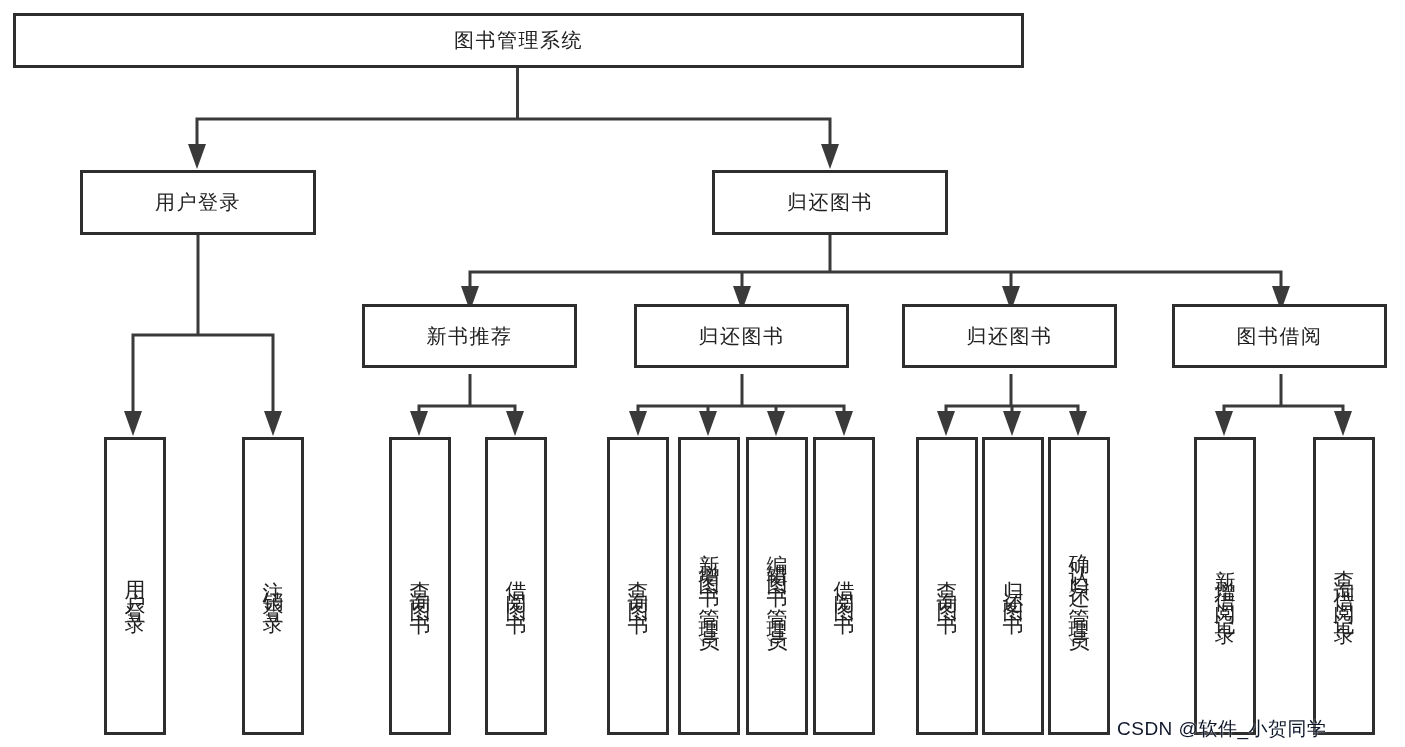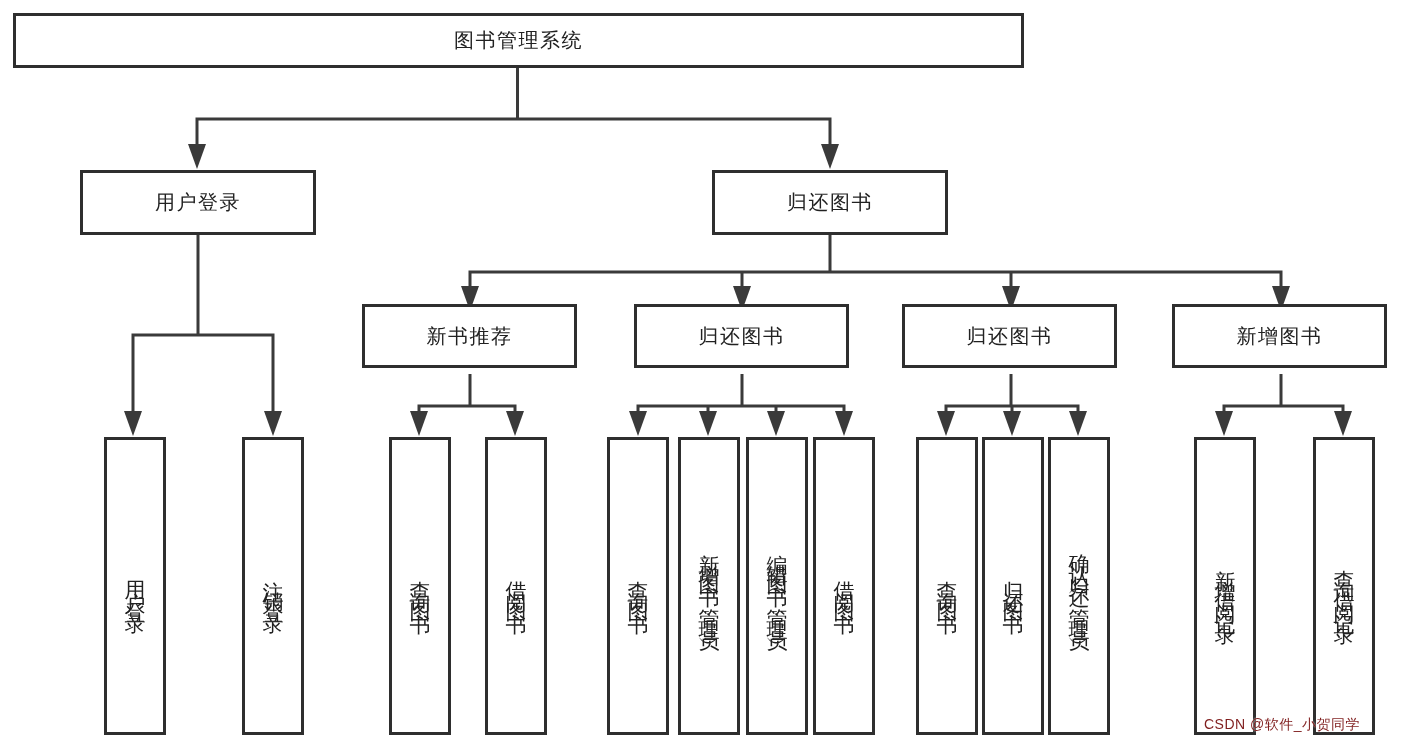--- a/index.html
+++ b/index.html
@@ -37,23 +37,23 @@
     writing-mode:vertical-rl;
     text-orientation:mixed;
     text-align:center;
     line-height:56px;
     font-size:21px;
     letter-spacing:11px;
     white-space:nowrap;
   }
   .watermark{
     position:absolute;
-    left:1204px;top:716px;
-    font-size:14px;
-    color:#7f1d1d;
+    left:1117px;top:716px;
+    font-size:19px;
+    color:#0f172a;
     text-shadow:0 0 2px #ffffff;
     letter-spacing:0.5px;
     white-space:nowrap;
   }
 </style>
 </head>
 <body>
 
 <div id="canvas">
 
@@ -101,21 +101,21 @@
   </svg>
 
   <div class="hbox root">图书管理系统</div>
 
   <div class="hbox lvl2" style="left:80px;">用户登录</div>
   <div class="hbox lvl2" style="left:712px;">归还图书</div>
 
   <div class="hbox lvl3" style="left:362px;">新书推荐</div>
   <div class="hbox lvl3" style="left:634px;">归还图书</div>
   <div class="hbox lvl3" style="left:902px;">归还图书</div>
-  <div class="hbox lvl3" style="left:1172px;">新增图书</div>
+  <div class="hbox lvl3" style="left:1172px;">图书借阅</div>
 
   <div class="vbox" style="left:104px;">用户登录</div>
   <div class="vbox" style="left:242px;">注销登录</div>
 
   <div class="vbox" style="left:389px;">查询图书</div>
   <div class="vbox" style="left:485px;">借阅图书</div>
 
   <div class="vbox" style="left:607px;">查询图书</div>
   <div class="vbox" style="left:678px;">新增图书（管理员）</div>
   <div class="vbox" style="left:746px;">编辑图书（管理员）</div>

